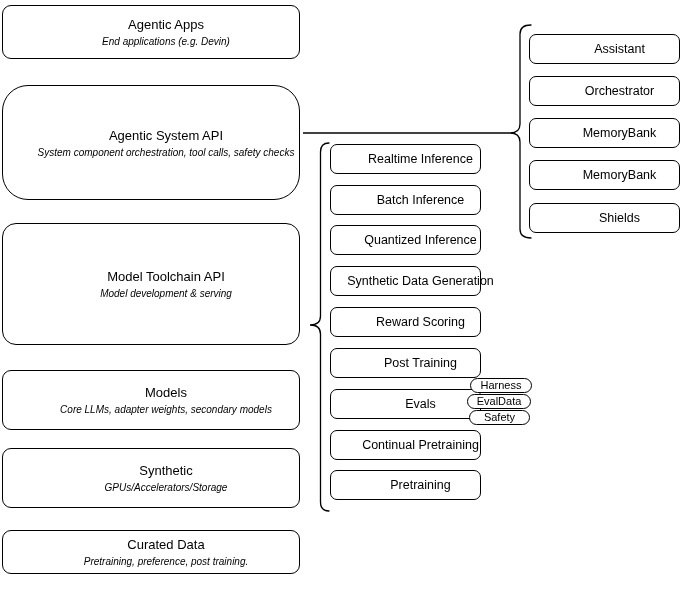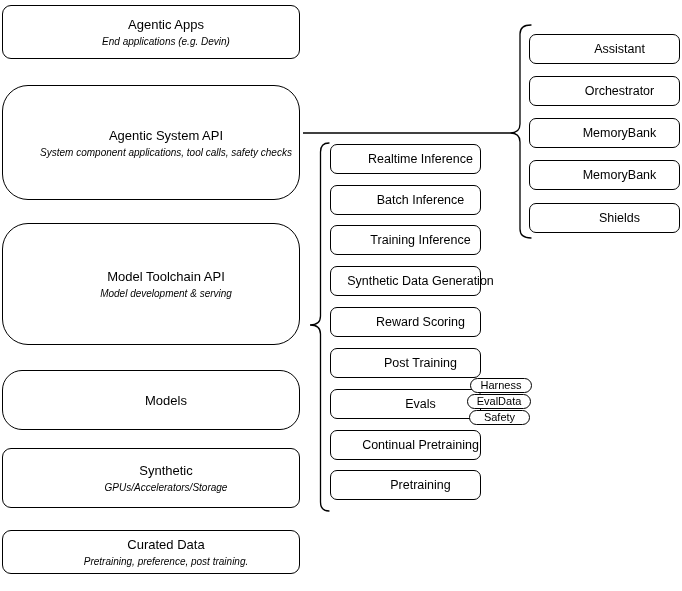--- a/index.html
+++ b/index.html
@@ -95,50 +95,51 @@
     <path d="M 531 25 Q 520 25 520 34 L 520 124 Q 520 133 510 133 Q 520 133 520 142 L 520 229 Q 520 238 531 238" stroke="#000000" stroke-width="1.3" fill="none" stroke-linecap="round"></path>
   </svg>
 
   <div class="node lbox" style="top:5px;height:54px;border-radius:9px">
     <div class="ltitle">Agentic Apps</div>
     <div class="lsub">End applications (e.g. Devin)</div>
   </div>
 
   <div class="node lbox" style="top:85px;height:115px;border-radius:26px">
     <div class="ltitle">Agentic System API</div>
-    <div class="lsub">System component applications, tool calls, safety checks</div>
+    <div class="lsub">System component orchestration, tool calls, safety checks</div>
   </div>
 
-  <div class="node lbox" style="top:223px;height:122px;border-radius:26px">
+  <div class="node lbox" style="top:223px;height:122px;border-radius:14px">
     <div class="ltitle">Model Toolchain API</div>
     <div class="lsub">Model development &amp; serving</div>
   </div>
 
-  <div class="node lbox" style="top:370px;height:60px;border-radius:20px">
+  <div class="node lbox" style="top:370px;height:60px;border-radius:9px">
     <div class="ltitle">Models</div>
+    <div class="lsub">Core LLMs, adapter weights, secondary models</div>
   </div>
 
   <div class="node lbox" style="top:448px;height:60px;border-radius:9px">
     <div class="ltitle">Synthetic</div>
     <div class="lsub">GPUs/Accelerators/Storage</div>
   </div>
 
   <div class="node lbox" style="top:530px;height:44px;border-radius:9px">
     <div class="ltitle">Curated Data</div>
     <div class="lsub">Pretraining, preference, post training.</div>
   </div>
 
   <div class="node mbox" style="top:185px">
     <span>Batch Inference</span>
   </div>
   <div class="node mbox" style="top:144px">
     <span>Realtime Inference</span>
   </div>
   <div class="node mbox" style="top:225px">
-    <span>Training Inference</span>
+    <span>Quantized Inference</span>
   </div>
   <div class="node mbox" style="top:266px">
     <span>Synthetic Data Generation</span>
   </div>
   <div class="node mbox" style="top:307px">
     <span>Reward Scoring</span>
   </div>
   <div class="node mbox" style="top:348px">
     <span>Post Training</span>
   </div>

